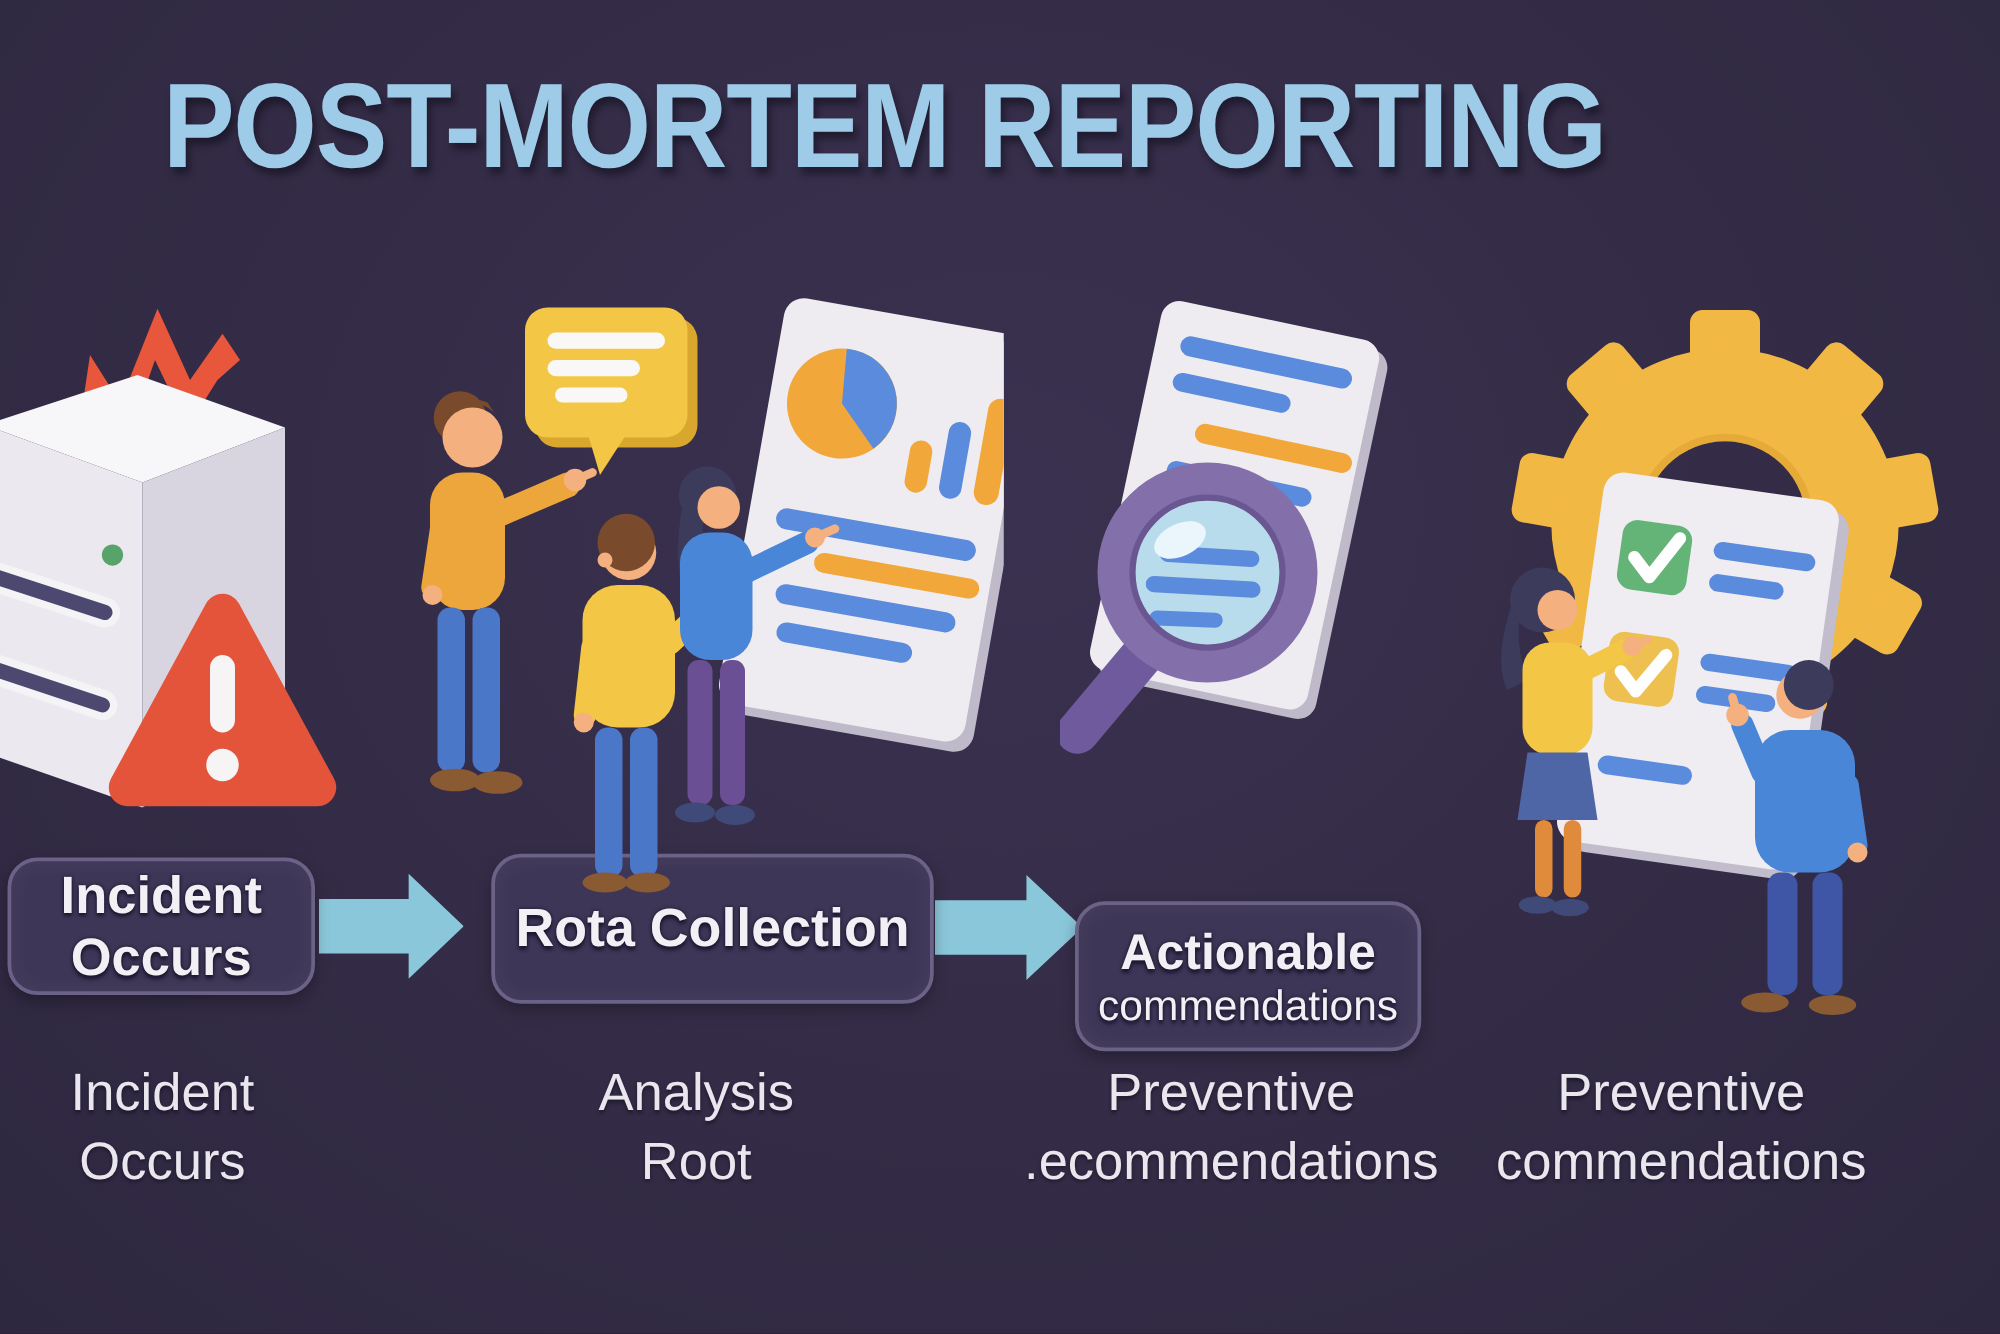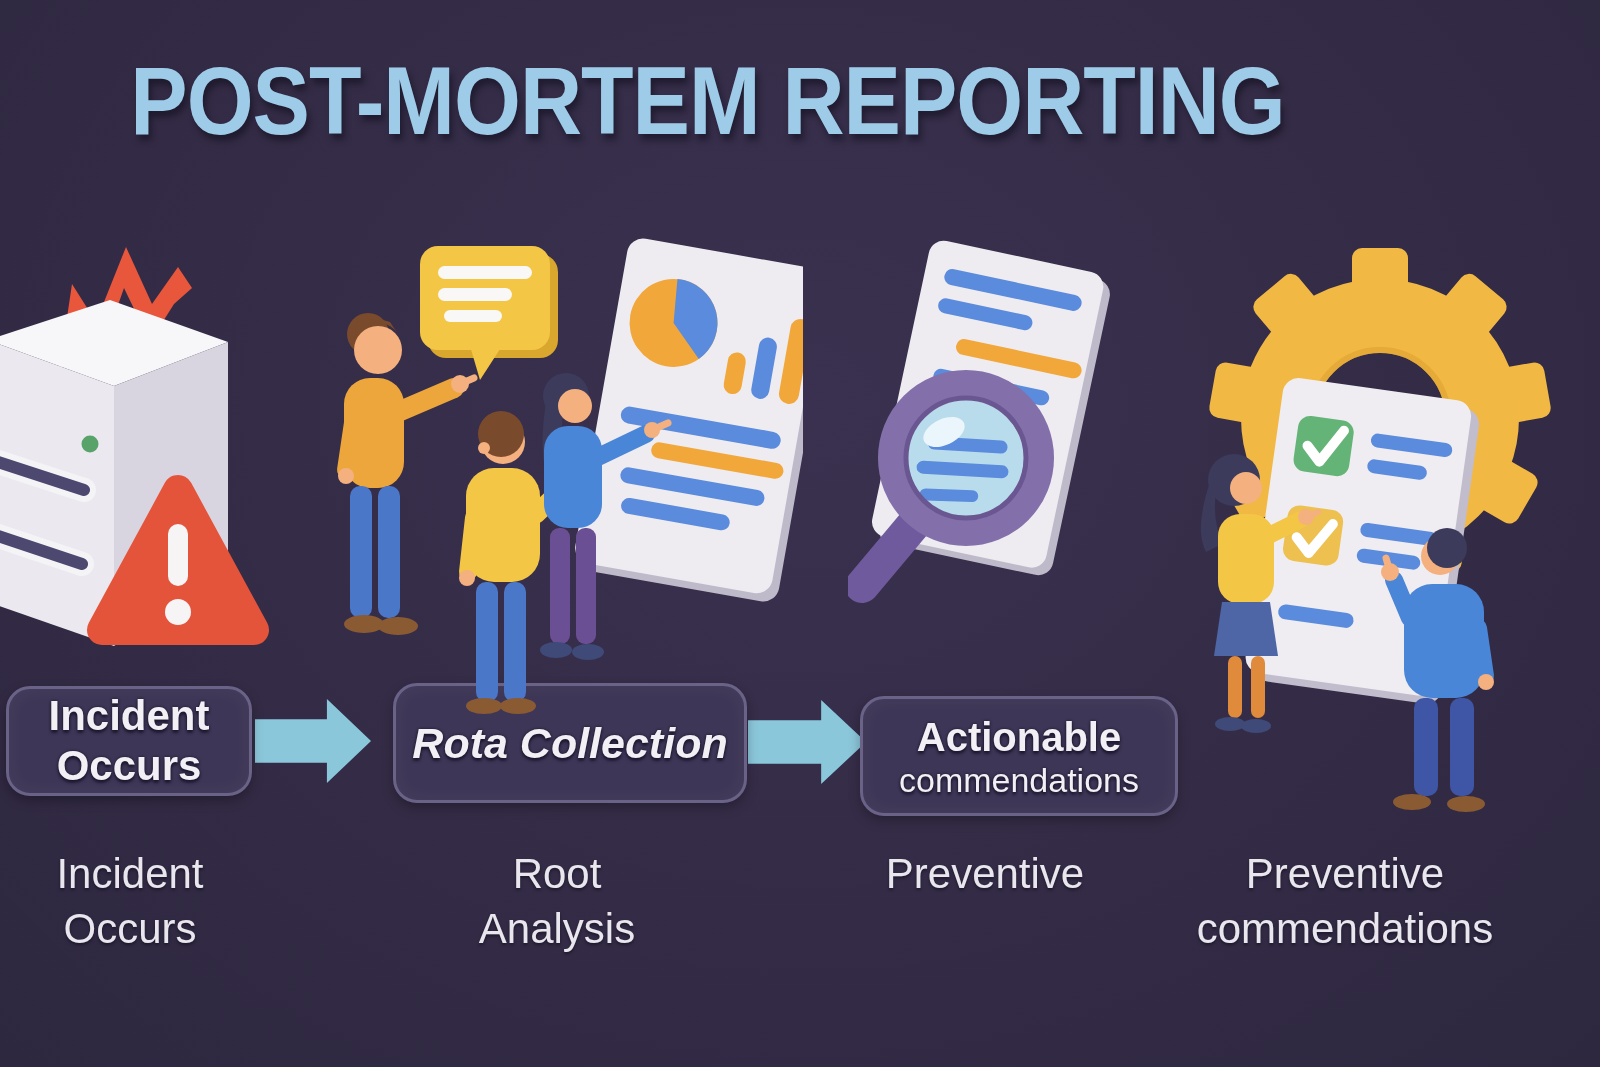--- a/index.html
+++ b/index.html
@@ -18,21 +18,21 @@
   .scene{position:absolute;z-index:3;}
   .flow-box{
     position:absolute;z-index:2;box-sizing:border-box;
     background:#3e3656;border:3px solid #6b6287;border-radius:24px;
     display:flex;flex-direction:column;justify-content:center;align-items:center;
     color:#f2f0f5;font-weight:700;text-align:center;
     box-shadow:inset 0 0 20px rgba(255,255,255,.05), 0 5px 12px rgba(0,0,0,.28);
     text-shadow:0 0 3px rgba(20,16,38,.9), 0 3px 3px rgba(20,16,38,.7);
   }
   .flow-box .l-big{font-size:42px;line-height:50px;}
-  .flow-box .l-xl{font-size:43px;line-height:50px;font-style:italic;}
+  .flow-box .l-xl{font-size:43px;line-height:50px;}
   .flow-box .l-med{font-size:40px;line-height:48px;}
   .flow-box .l-small{font-size:34px;line-height:38px;font-weight:400;}
   .arrow{
     position:absolute;z-index:1;background:#8bc7da;
     clip-path:polygon(0% 24%,62% 24%,62% 0%,100% 50%,62% 100%,62% 76%,0% 76%);
     filter:drop-shadow(1px 2px 2px rgba(10,8,20,.5));
   }
   .caption{
     position:absolute;top:846px;width:400px;z-index:2;
     color:#e9e6ee;font-size:42px;line-height:55px;font-weight:500;text-align:center;
@@ -223,34 +223,35 @@
 
   <div class="flow-box" style="left:6px;top:686px;width:246px;height:110px">
     <span class="l-big">Incident</span>
     <span class="l-big">Occurs</span>
   </div>
   <div class="arrow" style="left:255px;top:699px;width:116px;height:84px"></div>
   <div class="flow-box" style="left:393px;top:683px;width:354px;height:120px">
     <span class="l-xl">Rota Collection</span>
   </div>
   <div class="arrow" style="left:748px;top:700px;width:118px;height:84px"></div>
-  <div class="flow-box" style="left:860px;top:696px;width:318px;height:120px">
+  <div class="flow-box" style="left:860px;top:721px;width:277px;height:120px">
     <span class="l-med">Actionable</span>
     <span class="l-small">commendations</span>
   </div>
 
   <div class="caption" style="left:-70px">
     <span>Incident</span>
     <span>Occurs</span>
   </div>
   <div class="caption" style="left:357px">
+    <span>Analysis</span>
     <span>Root</span>
-    <span>Analysis</span>
   </div>
   <div class="caption" style="left:785px">
     <span>Preventive</span>
+    <span>.ecommendations</span>
   </div>
   <div class="caption" style="left:1145px">
     <span>Preventive</span>
     <span>commendations</span>
   </div>
 
 </div>
 
 </body></html>

